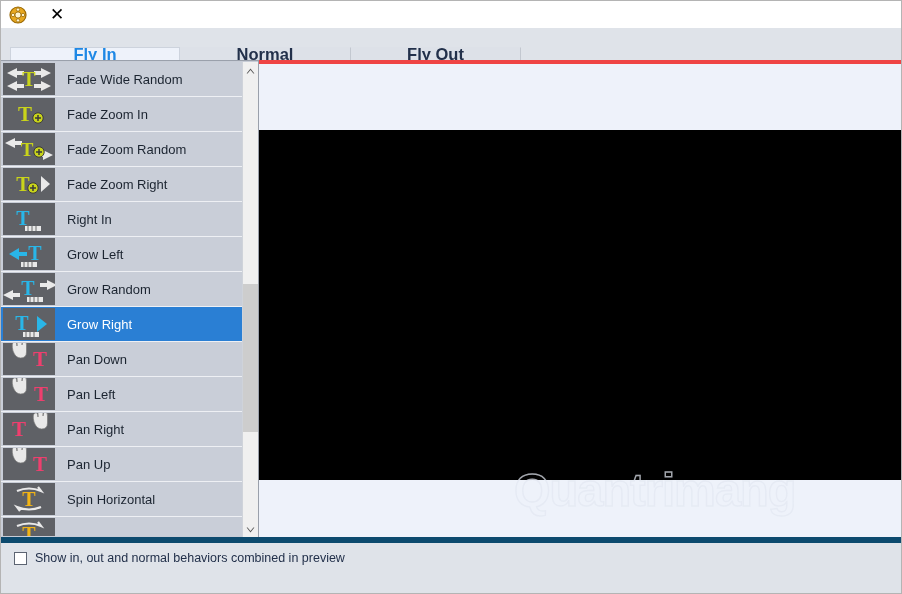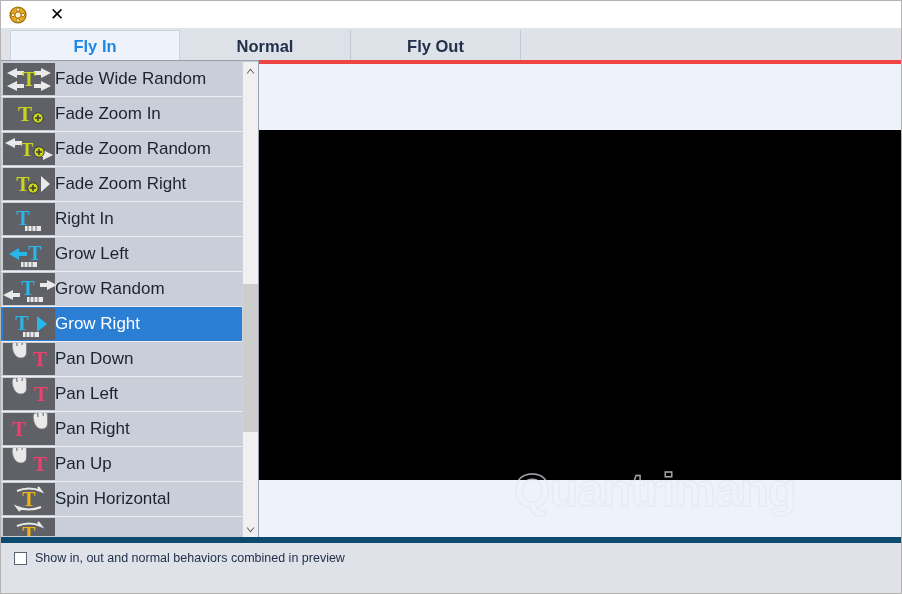--- a/index.html
+++ b/index.html
@@ -39,21 +39,21 @@
     font-family:"DejaVu Sans", sans-serif;
   }
 
   
   .tabstrip{
     position:absolute;left:0;top:27px;width:900px;height:33px;
     background:#dfe3e9;
     display:flex;align-items:flex-end;
   }
   .tab{
-    height:31px;
+    height:14px;
     display:flex;align-items:center;justify-content:center;
     font-size:16.5px;font-weight:bold;
     color:#22304a;
     box-sizing:border-box;
     background:#dde1e8;
     border-right:1px solid #c3c8d0;
     border-top:1px solid #dde1e8;
   }
   .tab.first{ margin-left:9px; }
   .tab.active{
@@ -97,22 +97,22 @@
   .row.selected{ background:#2a7fd4; }
   .row .thumb{
     width:52px;height:32px;flex:0 0 auto;
     margin-left:2px;
     background:#5f6166;
     position:relative;overflow:hidden;
     display:flex;align-items:center;justify-content:center;
   }
   .row.selected .thumb{ background:#5f6166; }
   .row .label{
-    margin-left:0;
-    font-size:17px;color:#1b2430;
+    margin-left:12px;
+    font-size:13px;color:#1b2430;
     white-space:nowrap;
   }
   .row.selected .label{ color:#ffffff; }
 
   
   .vscroll{
     position:absolute;right:0;top:1px;width:16px;height:476px;
     background:#f0f0f0;
     border-left:1px solid #cfd3da;
     box-sizing:border-box;

